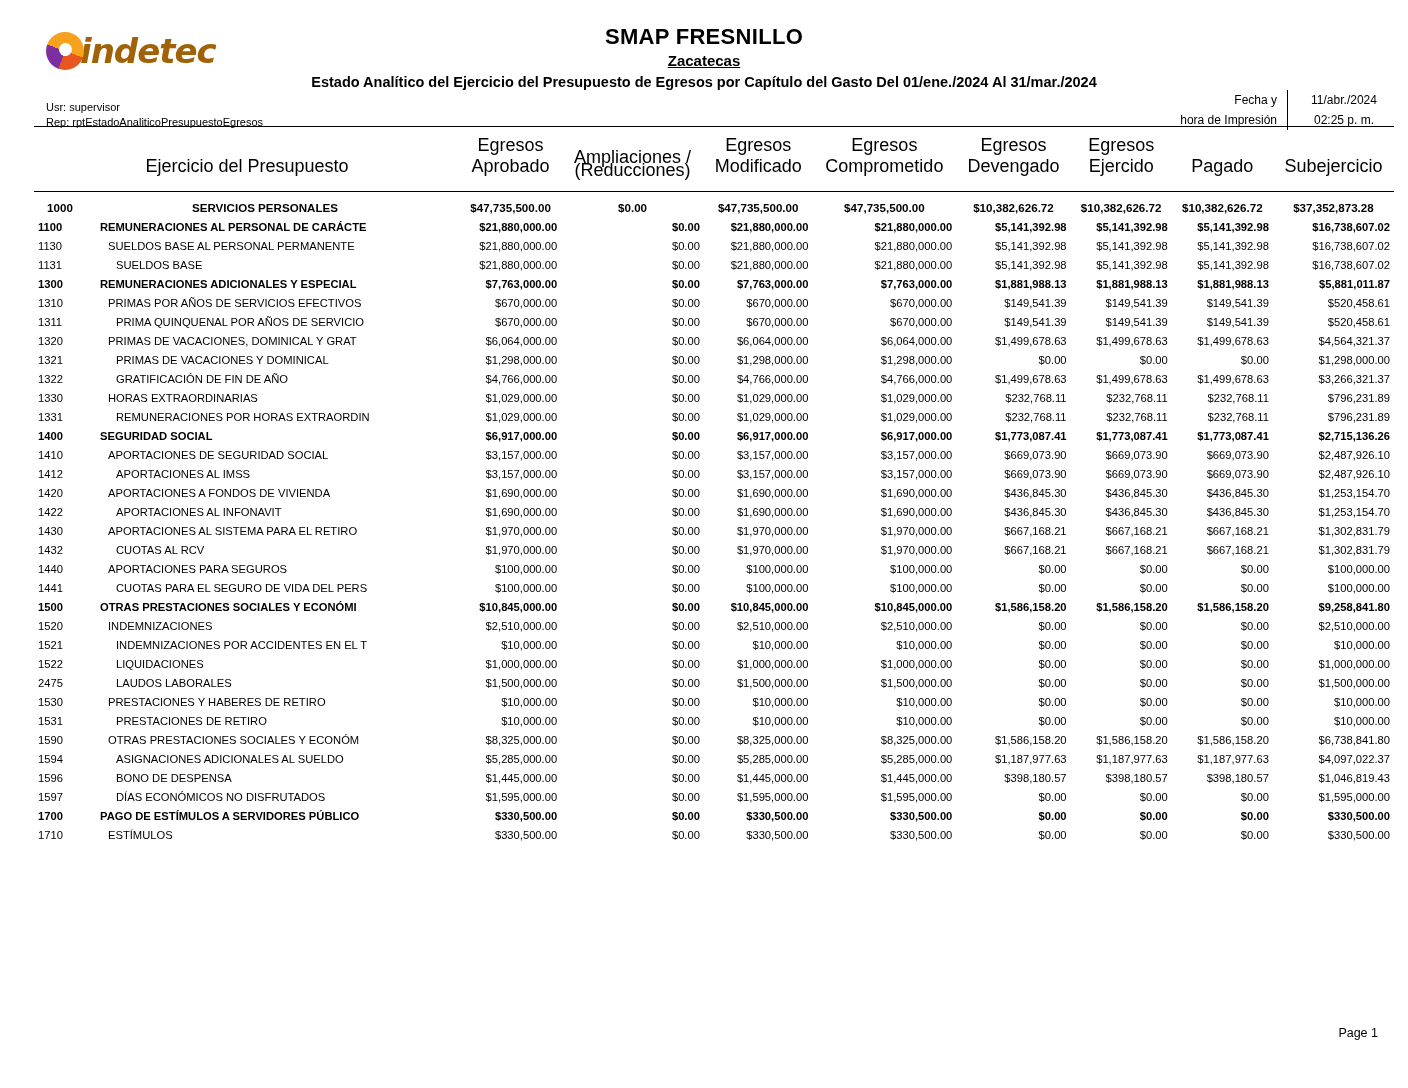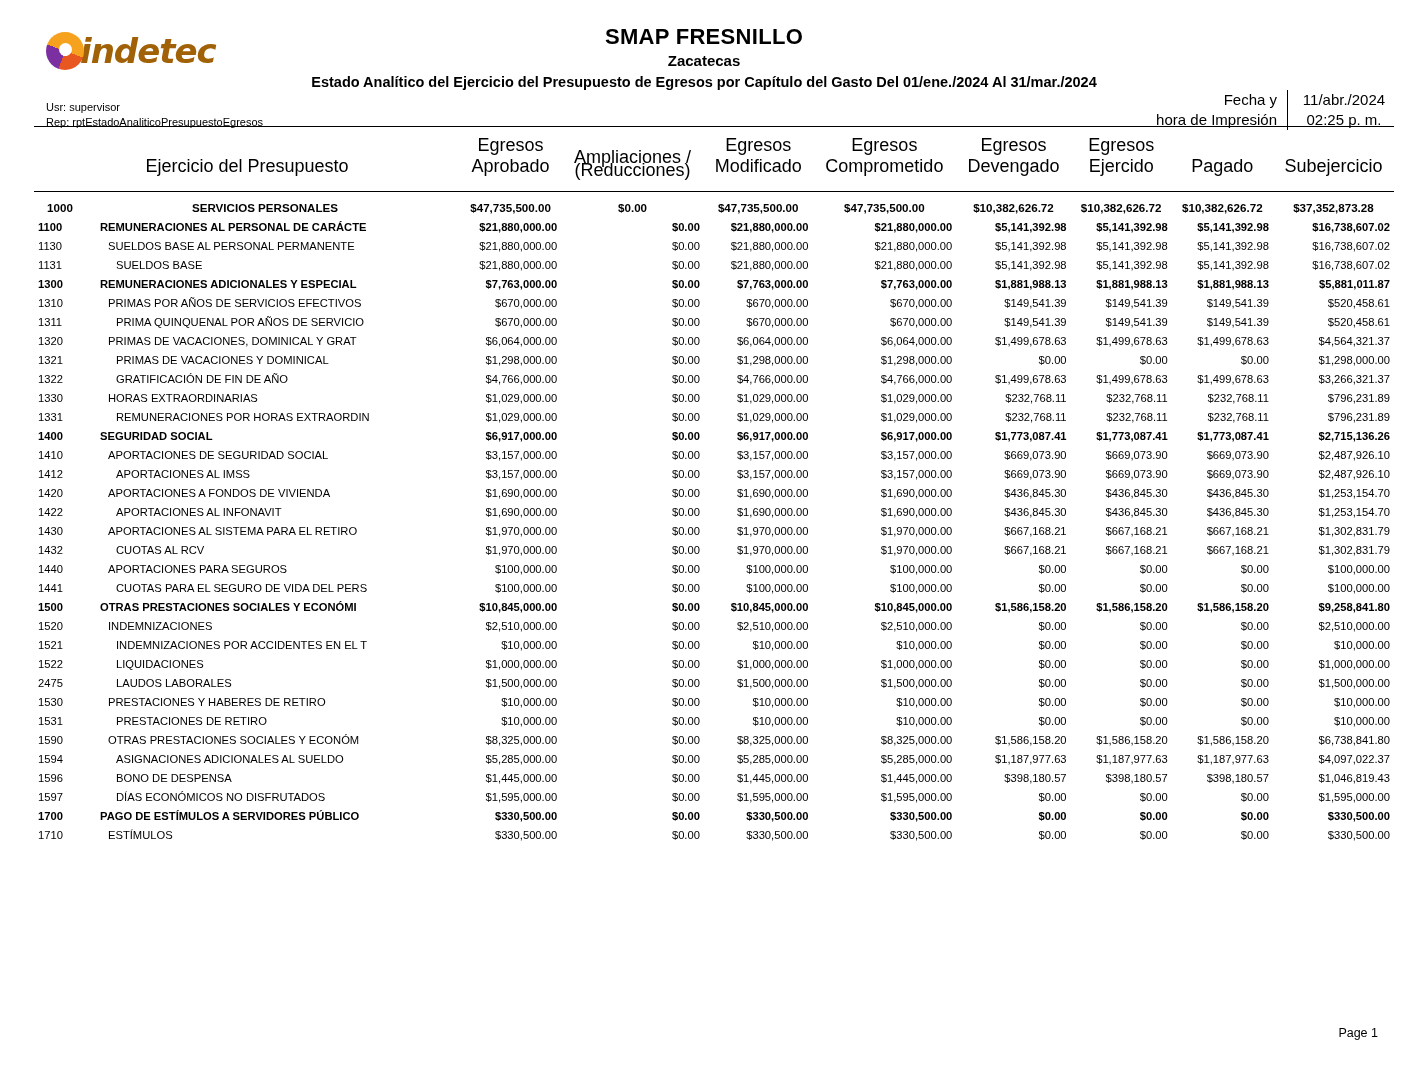--- a/index.html
+++ b/index.html
@@ -72,41 +72,42 @@
   }
   .title-main {
     font-size: 22px;
     font-weight: bold;
     letter-spacing: 0.3px;
   }
   .title-sub {
     font-size: 15px;
     font-weight: bold;
     margin-top: 2px;
+    text-decoration: underline;
   }
   .title-third {
     font-size: 14.5px;
     font-weight: bold;
     margin-top: 5px;
   }
 
   .meta-left {
     position: absolute;
     left: 46px;
     top: 100px;
     font-size: 11px;
     line-height: 15px;
   }
   .meta-left div { white-space: nowrap; }
 
   .meta-right {
     position: absolute;
     right: 18px;
     top: 90px;
-    font-size: 15px;
+    font-size: 12px;
     line-height: 20px;
     width: 300px;
   }
   .meta-row {
     display: flex;
     justify-content: flex-end;
   }
   .meta-label {
     text-align: right;
     padding-right: 10px;

